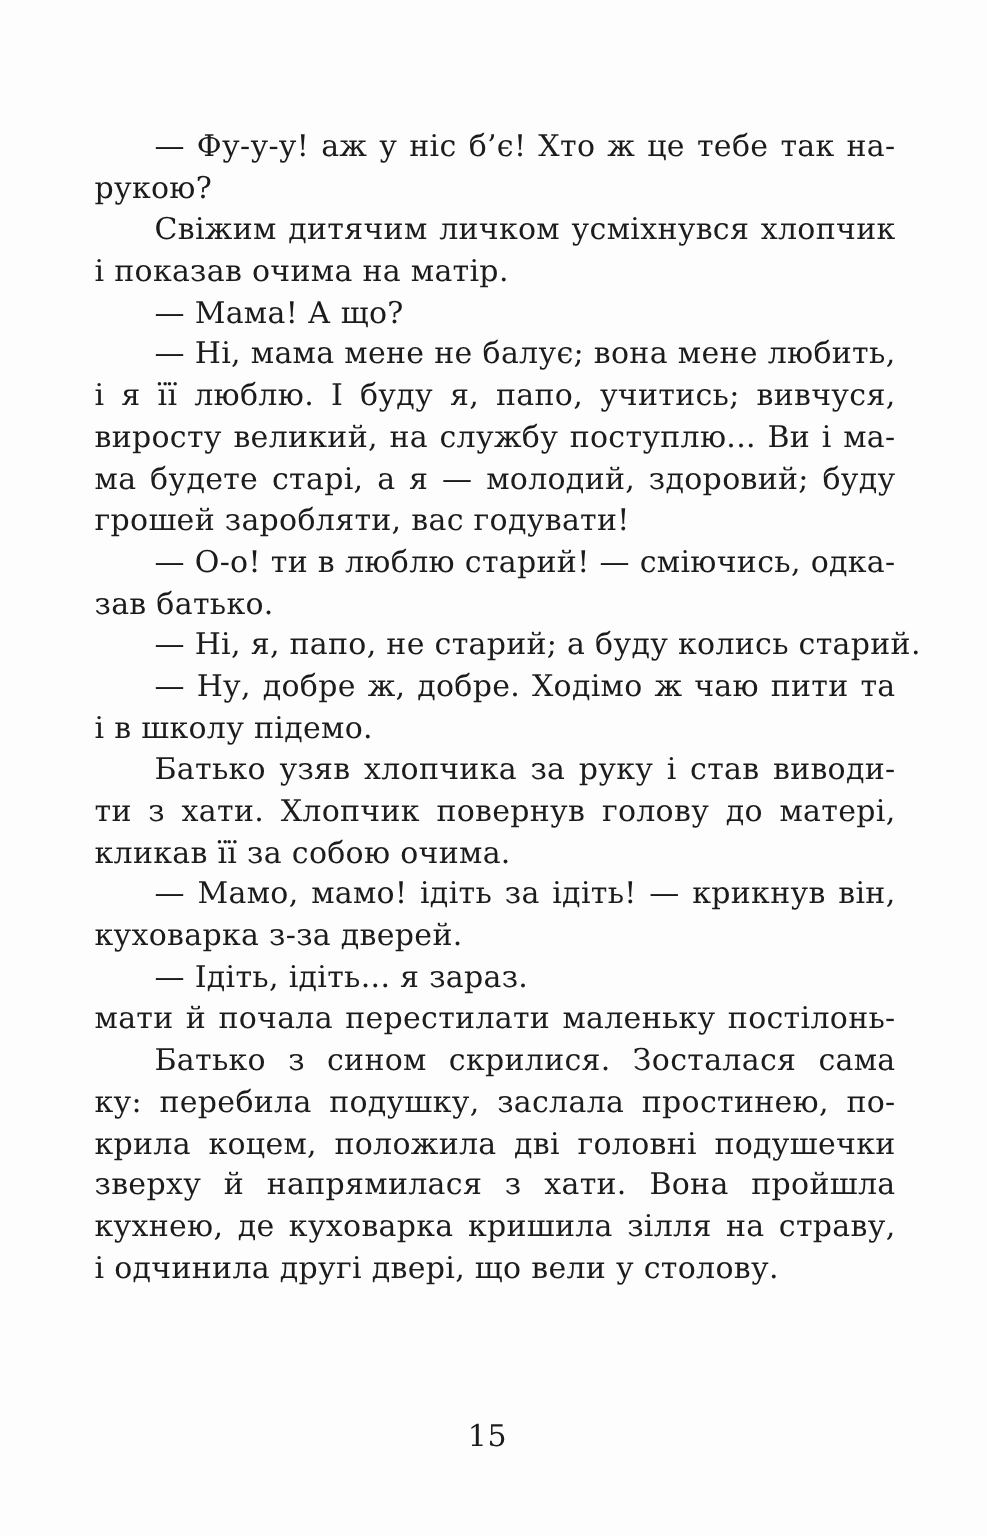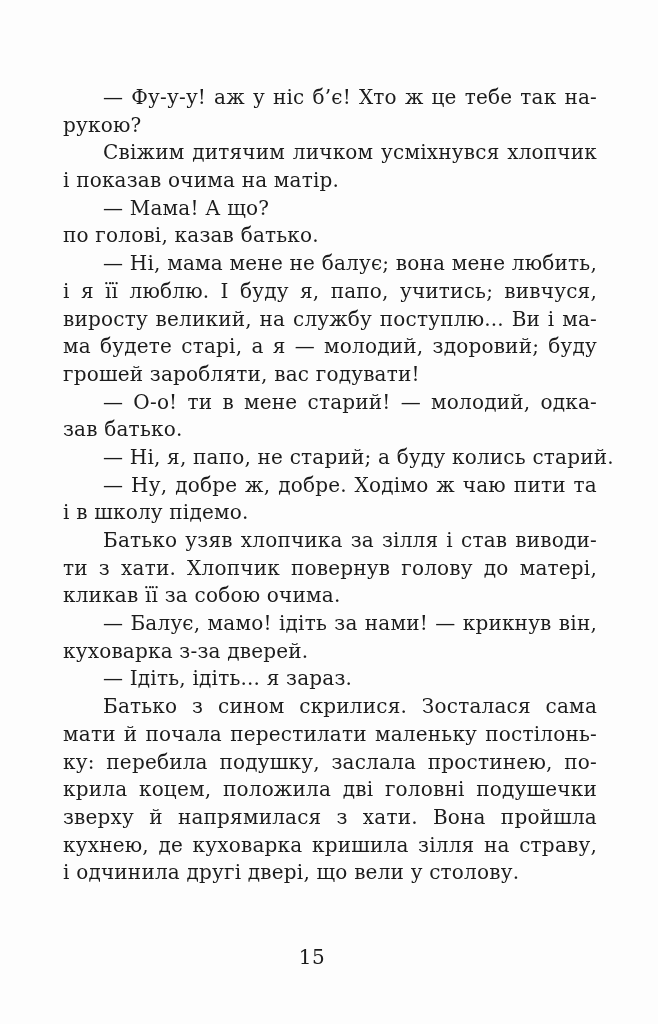--- a/index.html
+++ b/index.html
@@ -37,58 +37,57 @@
   }
   .line.last {
     text-align-last: left;
     -moz-text-align-last: left;
   }
   .line.first {
     text-indent: 40px;
   }
   .page-number {
     position: absolute;
-    left: 62px;
+    left: 75px;
     top: 945px;
     width: 534px;
     text-align: center;
     font-size: 20px;
     letter-spacing: 0.5px;
     transform: translateX(-17px);
   }
 </style>
 </head>
 <body>
 
 <div class="book-page">
   <div class="page-text">
       <div class="line first">— Фу-у-у! аж у ніс б’є! Хто ж це тебе так на-</div>
       <div class="line last">рукою?</div>
       <div class="line first">Свіжим дитячим личком усміхнувся хлопчик</div>
       <div class="line last">і показав очима на матір.</div>
       <div class="line first last">— Мама! А що?</div>
-      <div class="line last">по голові, казав батько.</div>
       <div class="line first">— Ні, мама мене не балує; вона мене любить,</div>
       <div class="line">і я її люблю. І буду я, папо, учитись; вивчуся,</div>
       <div class="line">виросту великий, на службу поступлю... Ви і ма-</div>
       <div class="line">ма будете старі, а я — молодий, здоровий; буду</div>
       <div class="line last">грошей заробляти, вас годувати!</div>
-      <div class="line first">— О-о! ти в мене старий! — молодий, одка-</div>
+      <div class="line first">— О-о! ти в люблю старий! — сміючись, одка-</div>
       <div class="line last">зав батько.</div>
       <div class="line first last">— Ні, я, папо, не старий; а буду колись старий.</div>
       <div class="line first">— Ну, добре ж, добре. Ходімо ж чаю пити та</div>
       <div class="line last">і в школу підемо.</div>
-      <div class="line first">Батько узяв хлопчика за зілля і став виводи-</div>
+      <div class="line first">Батько узяв хлопчика за руку і став виводи-</div>
       <div class="line">ти з хати. Хлопчик повернув голову до матері,</div>
       <div class="line last">кликав її за собою очима.</div>
-      <div class="line first">— Балує, мамо! ідіть за нами! — крикнув він,</div>
+      <div class="line first">— Мамо, мамо! ідіть за ідіть! — крикнув він,</div>
       <div class="line last">куховарка з-за дверей.</div>
       <div class="line first last">— Ідіть, ідіть... я зараз.</div>
+      <div class="line">мати й почала перестилати маленьку постілонь-</div>
       <div class="line first">Батько з сином скрилися. Зосталася сама</div>
-      <div class="line">мати й почала перестилати маленьку постілонь-</div>
       <div class="line">ку: перебила подушку, заслала простинею, по-</div>
       <div class="line">крила коцем, положила дві головні подушечки</div>
       <div class="line">зверху й напрямилася з хати. Вона пройшла</div>
       <div class="line">кухнею, де куховарка кришила зілля на страву,</div>
       <div class="line last">і одчинила другі двері, що вели у столову.</div>
     </div>
   <div class="page-number">15</div>
 </div>
 
 </body></html>

